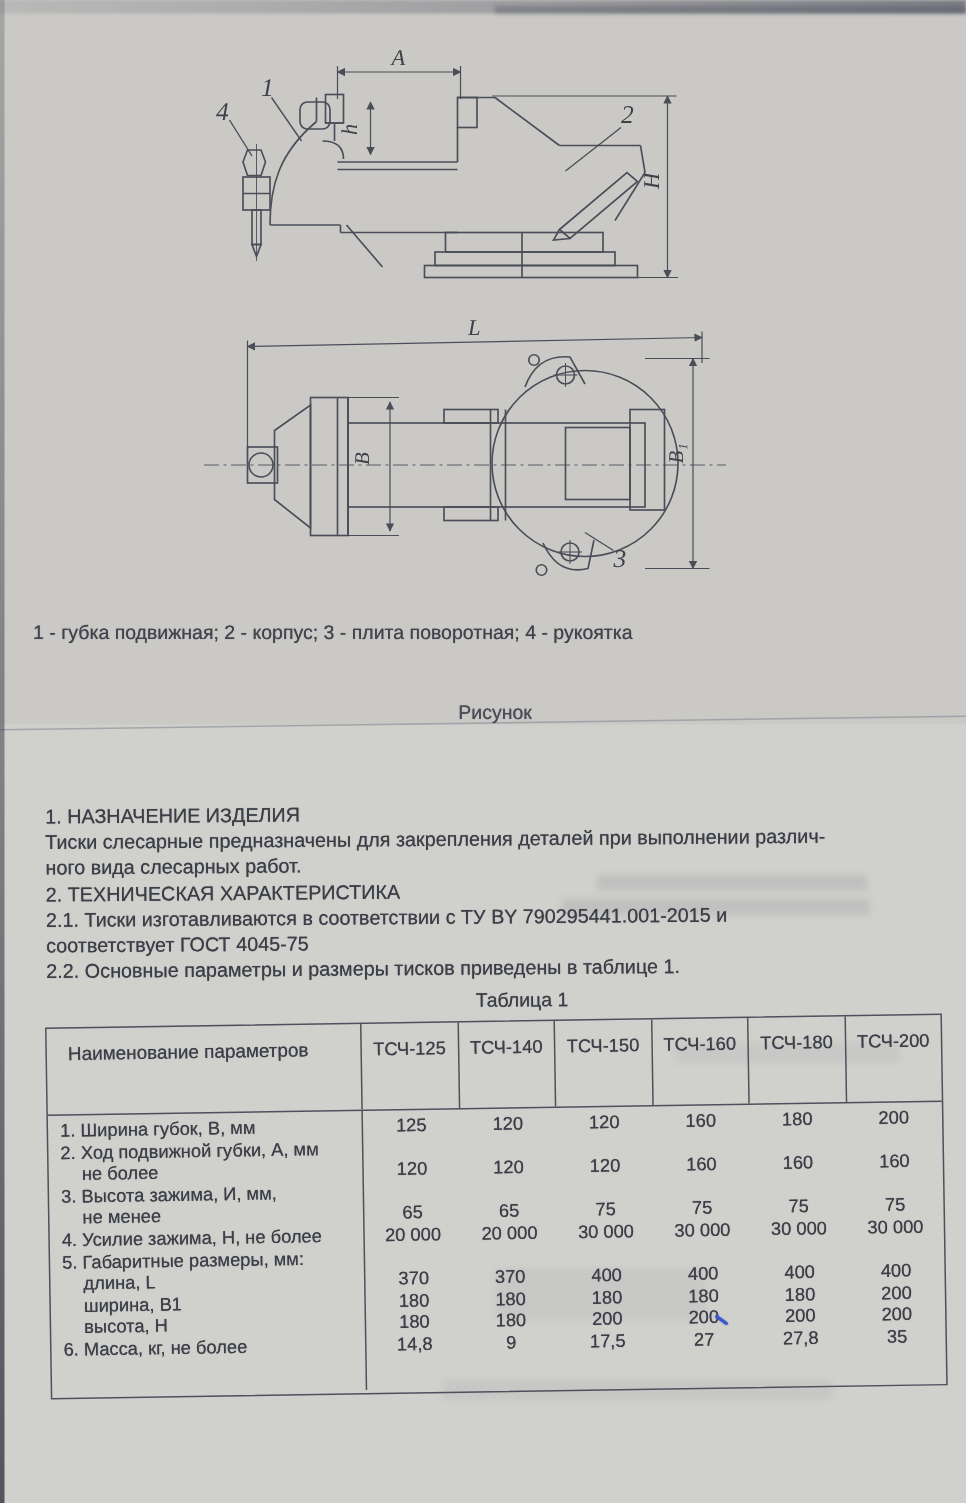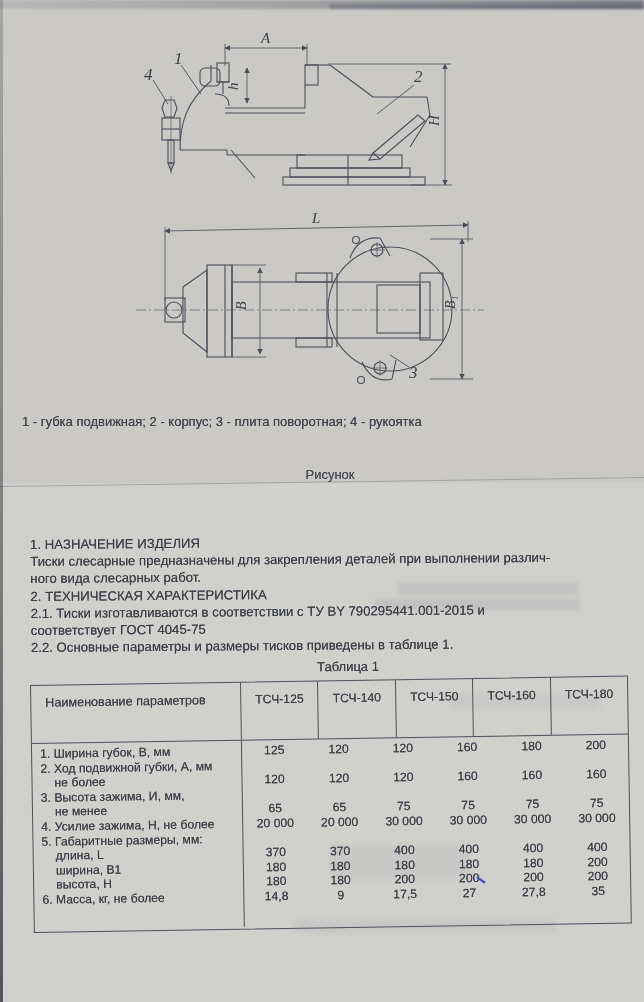--- a/index.html
+++ b/index.html
@@ -262,20 +262,21 @@
 
 <div class="vise-table scantext">
   <div class="thead">
     <div class="th param">Наименование параметров</div>
     <div style="flex:1;display:flex;" id="model-headers">
         <div class="th model">ТСЧ-125</div>
         <div class="th model">ТСЧ-140</div>
         <div class="th model">ТСЧ-150</div>
         <div class="th model">ТСЧ-160</div>
         <div class="th model">ТСЧ-180</div>
+        <div class="th model">ТСЧ-200</div>
       </div>
   </div>
   <div class="tbody">
     <div class="pcol" id="param-col">
         <div class="line">1. Ширина губок, В, мм</div>
         <div class="line">2. Ход подвижной губки, А, мм</div>
         <div class="line ind">не более</div>
         <div class="line">3. Высота зажима, И, мм,</div>
         <div class="line ind">не менее</div>
         <div class="line">4. Усилие зажима, Н, не более</div>

